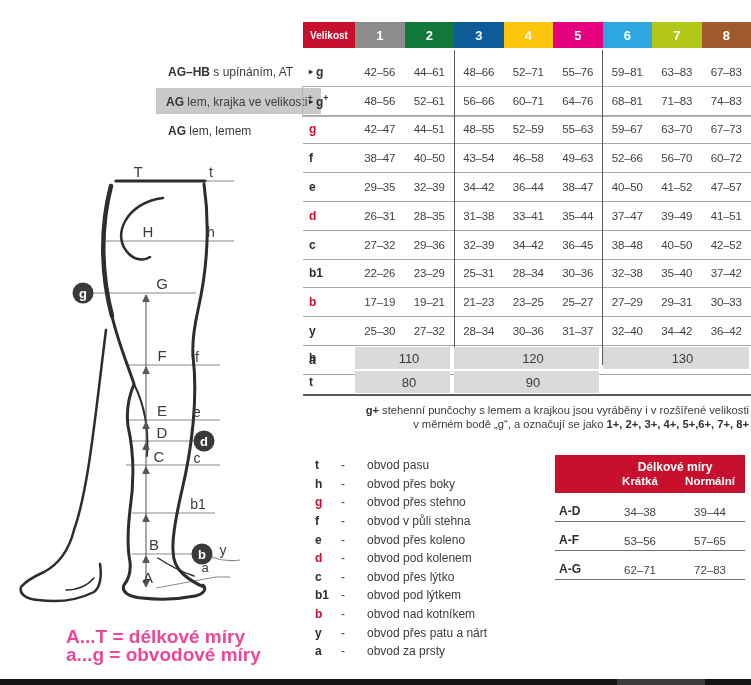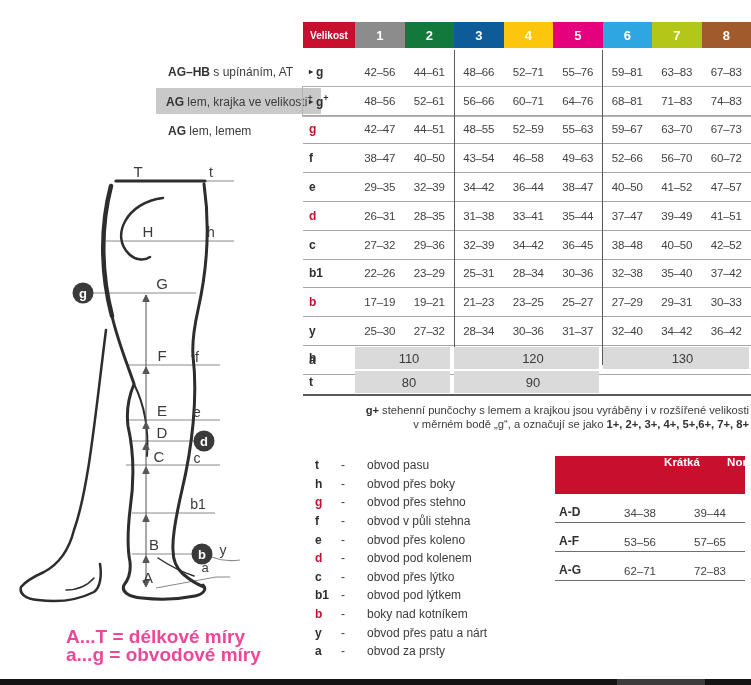--- a/index.html
+++ b/index.html
@@ -56,21 +56,21 @@
   .lrow{display:flex;height:18.6px;align-items:center;}
   .lletter{width:26px;font-weight:bold;font-size:12px;color:#2e2e2e;}
   .lletter.red{color:var(--red);}
   .ldash{width:26px;font-size:12px;color:#3c3c3c;}
   .ltext{font-size:12px;color:#3c3c3c;white-space:nowrap;}
 
   
   .length-table{position:absolute;left:555px;top:455px;width:190px;}
   .lt-head{height:38px;background:var(--red);color:#fff;}
   .lt-title{margin-left:50px;text-align:center;font-weight:bold;font-size:12px;padding-top:5px;}
-  .lt-cols{display:grid;grid-template-columns:50px 70px 70px;font-size:11.5px;font-weight:bold;margin-top:1px;margin-left:42px;}
+  .lt-cols{display:grid;grid-template-columns:50px 70px 70px;font-size:11.5px;font-weight:bold;margin-top:1px;}
   .lt-col{text-align:center;}
   .ltrow{display:grid;grid-template-columns:50px 70px 70px;height:29px;align-items:end;border-bottom:1px solid #6f6f6f;padding-bottom:3px;box-sizing:border-box;}
   .ltlabel{font-weight:bold;font-size:12px;color:#2e2e2e;padding-left:4px;}
   .ltval{text-align:center;font-size:11.5px;color:#424242;}
 
   
   .bottom-legend{position:absolute;left:66px;top:628px;font-weight:bold;font-size:19px;color:#ec4899;line-height:18px;}
 
   
   .bottom-bar{position:absolute;left:0;top:679px;width:751px;height:6px;background:#141414;}
@@ -295,36 +295,37 @@
         <span class="ltext">obvod přes lýtko</span>
       </div>
       <div class="lrow">
         <span class="lletter">b1</span>
         <span class="ldash">-</span>
         <span class="ltext">obvod pod lýtkem</span>
       </div>
       <div class="lrow">
         <span class="lletter red">b</span>
         <span class="ldash">-</span>
-        <span class="ltext">boky nad kotníkem</span>
+        <span class="ltext">obvod nad kotníkem</span>
       </div>
       <div class="lrow">
         <span class="lletter">y</span>
         <span class="ldash">-</span>
         <span class="ltext">obvod přes patu a nárt</span>
       </div>
       <div class="lrow">
         <span class="lletter">a</span>
         <span class="ldash">-</span>
         <span class="ltext">obvod za prsty</span>
       </div>
     </div>
 
   <div class="length-table">
     <div class="lt-head">
+      <div class="lt-title">Délkové míry</div>
       <div class="lt-cols">
         <div class="lt-col"></div>
         <div class="lt-col">Krátká</div>
         <div class="lt-col">Normální</div>
       </div>
     </div>
     <div>
         <div class="ltrow">
           <div class="ltlabel">A-D</div>
           <div class="ltval">34–38</div>

